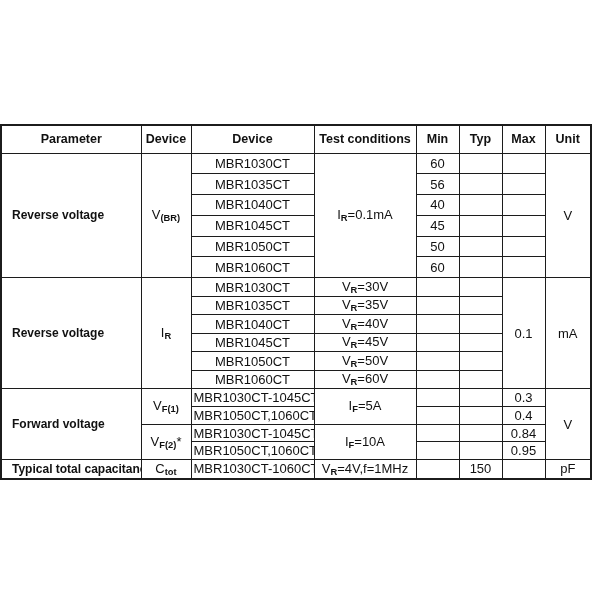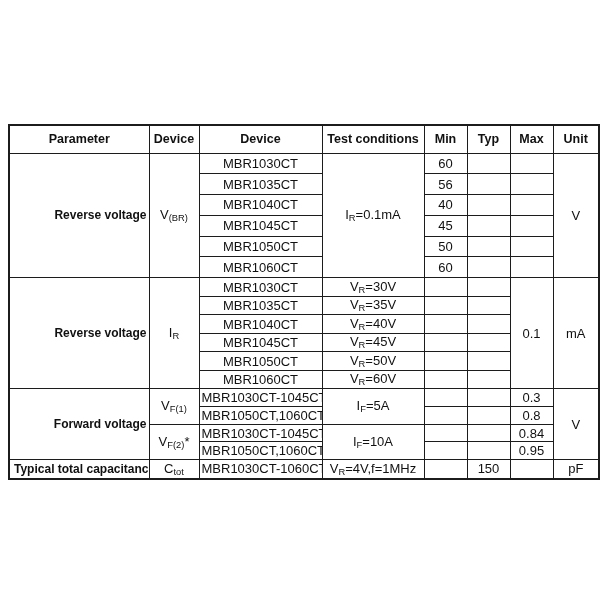--- a/index.html
+++ b/index.html
@@ -10,21 +10,21 @@
     width: 600px;
     height: 600px;
     background: #ffffff;
     font-family: "Liberation Sans", sans-serif;
     color: #111111;
     position: relative;
     overflow: hidden;
   }
   .table-wrap {
     position: absolute;
-    left: 8px;
+    left: 0;
     top: 124px;
   }
   table {
     border-collapse: collapse;
     table-layout: fixed;
     width: 590px;
     border: 2px solid #1c1c1c;
   }
   th, td {
     border: 1px solid #1c1c1c;
@@ -43,26 +43,27 @@
   tr.cap { height: 19px; }
   th {
     font-weight: bold;
     font-size: 12.5px;
   }
   td.b {
     font-weight: bold;
     font-size: 12px;
   }
   td.left {
-    text-align: right;
-    padding-left: 4px;
+    text-align: left;
+    padding-left: 10px;
   }
   sub {
     font-size: 0.72em;
     vertical-align: -0.25em;
+    font-weight: bold;
   }
 </style>
 </head>
 <body>
 
 <div class="table-wrap">
   <table>
     <colgroup>
       <col style="width:140px">
       <col style="width:50px">
@@ -173,21 +174,21 @@
           <td rowspan="2">I<sub>F</sub>=5A</td>
           <td></td>
           <td></td>
           <td>0.3</td>
           <td rowspan="4">V</td>
         </tr>
         <tr class="fv">
           <td>MBR1050CT,1060CT</td>
           <td></td>
           <td></td>
-          <td>0.8</td>
+          <td>0.4</td>
         </tr>
         <tr class="fv">
           <td rowspan="2">V<sub>F(2)</sub>*</td>
           <td>MBR1030CT-1045CT</td>
           <td rowspan="2">I<sub>F</sub>=10A</td>
           <td></td>
           <td></td>
           <td>0.84</td>
         </tr>
         <tr class="fv">

